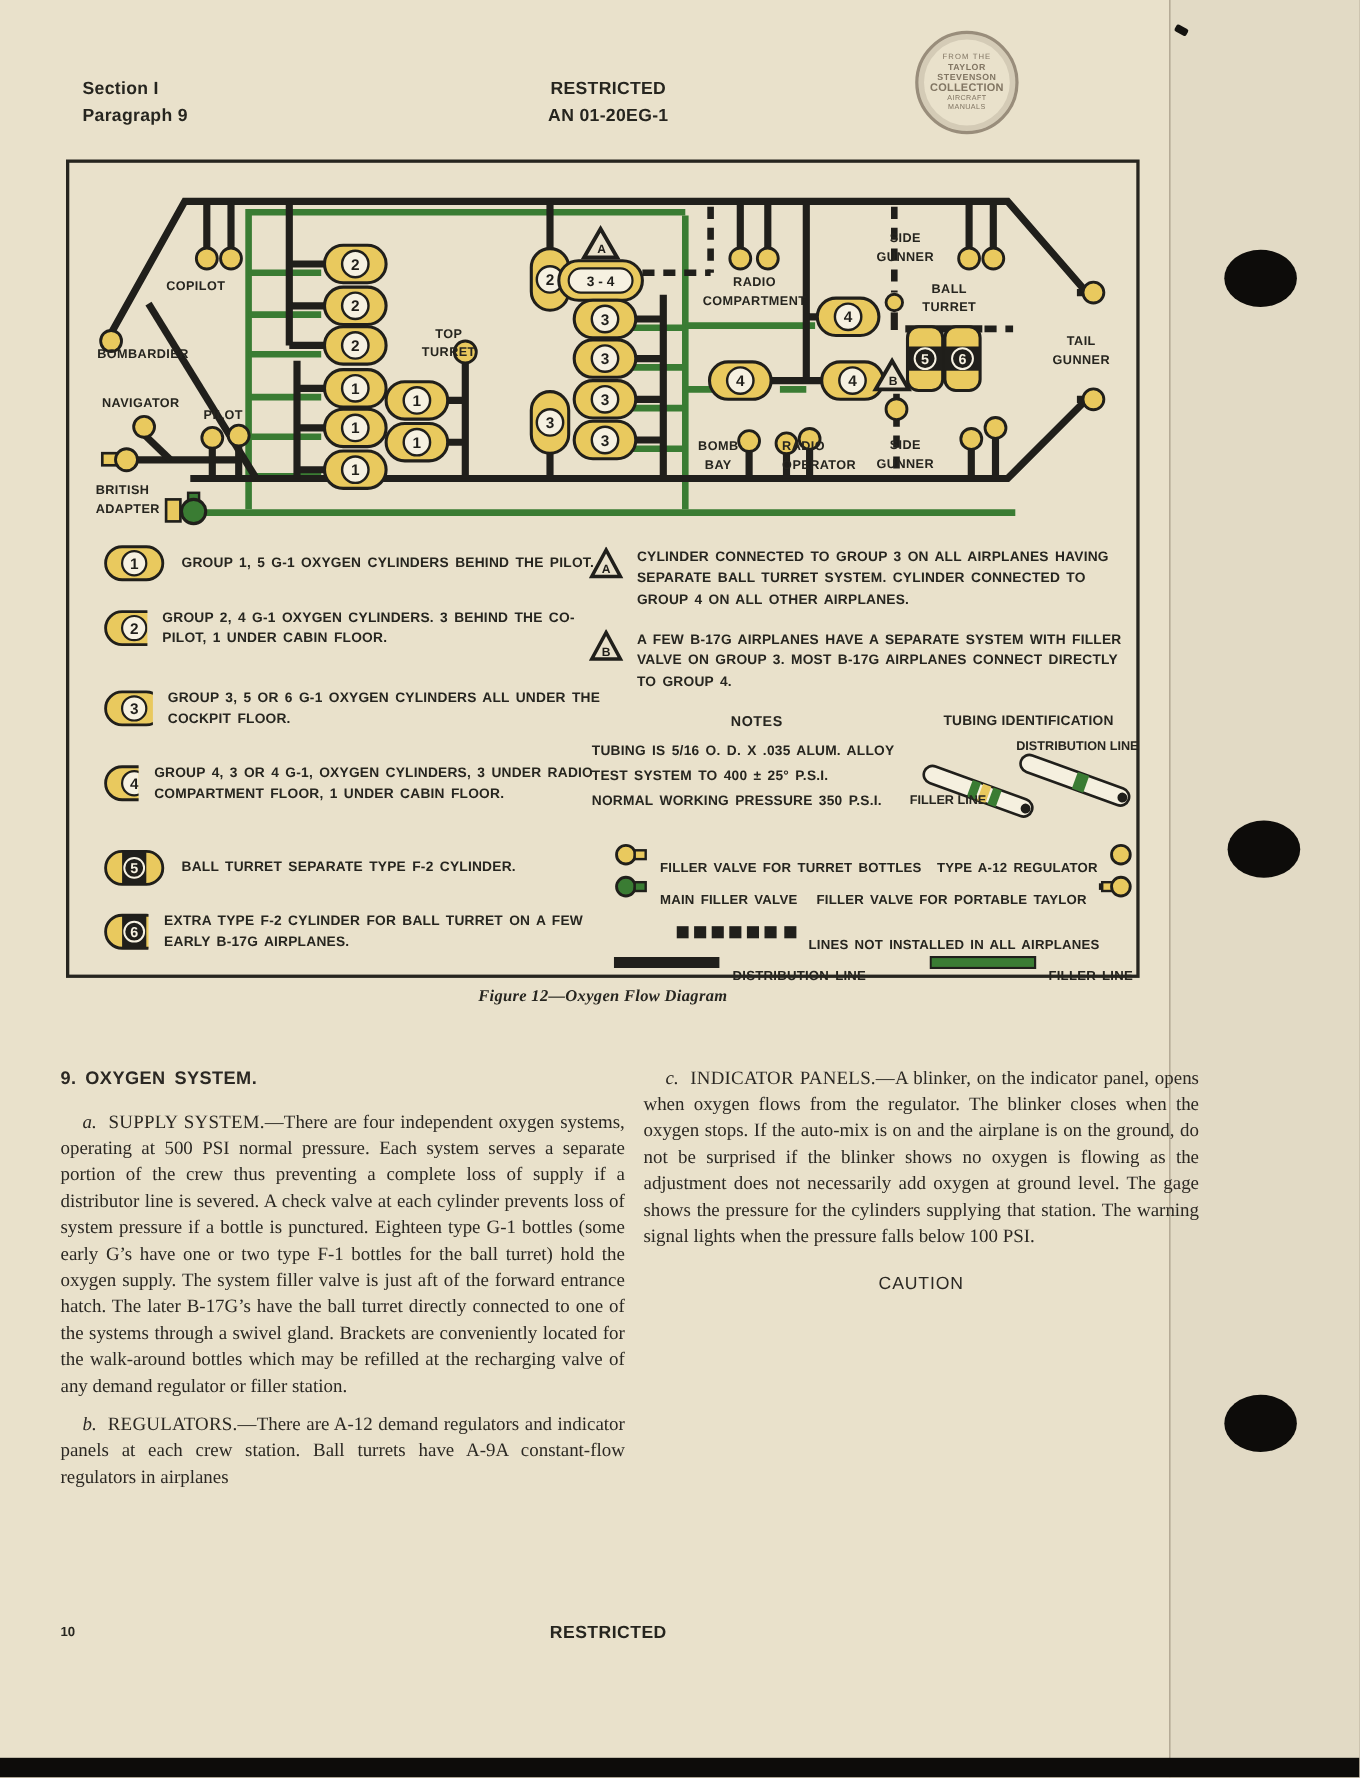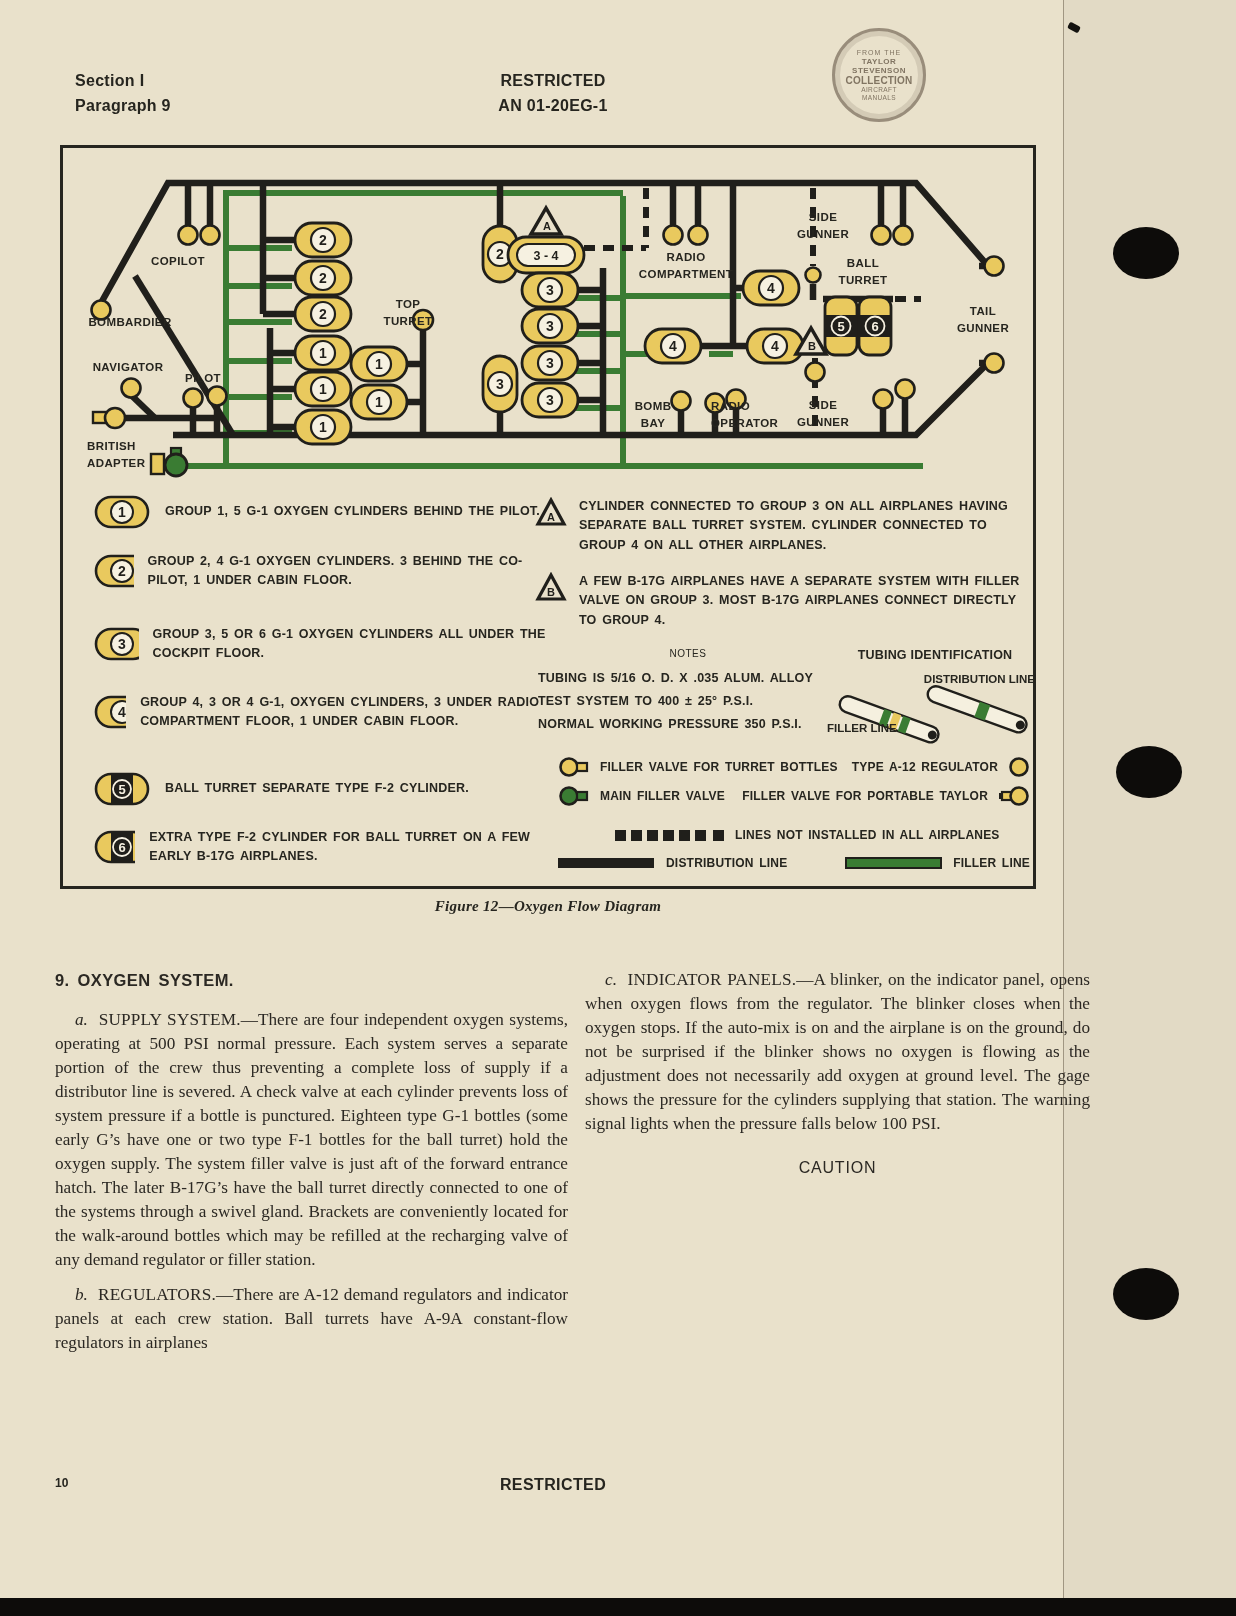--- a/index.html
+++ b/index.html
@@ -39,29 +39,29 @@
 
   .cnum{font:bold 14px "Liberation Sans",sans-serif;text-anchor:middle;fill:#201f1b;}
   .cnum34{font:bold 12.5px "Liberation Sans",sans-serif;text-anchor:middle;fill:#201f1b;}
   .bnum{font:bold 13px "Liberation Sans",sans-serif;text-anchor:middle;fill:#f6f1e1;}
   .tletter{font:bold 11px "Liberation Sans",sans-serif;text-anchor:middle;fill:#201f1b;}
 
   .legend-row{position:absolute;left:30px;width:460px;display:flex;align-items:center;gap:14px;}
   .legend-text{font-weight:bold;font-size:12.5px;letter-spacing:.2px;word-spacing:2px;line-height:1.55;color:#26251f;}
   .note-row{position:absolute;left:472px;width:494px;display:flex;align-items:flex-start;gap:12px;}
   .notes-block{position:absolute;left:475px;top:500px;width:300px;}
-  .notes-title{text-align:center;font-weight:normal;font-size:10px;letter-spacing:.5px;margin-bottom:8px;}
+  .notes-title{text-align:center;font-weight:bold;font-size:13px;letter-spacing:.5px;margin-bottom:8px;}
   .notes-line{font-weight:bold;font-size:12.5px;letter-spacing:.2px;word-spacing:2px;line-height:23px;}
   .tubing-block{position:absolute;left:772px;top:500px;width:200px;}
   .tubing-title{text-align:center;font-weight:bold;font-size:12.5px;letter-spacing:.2px;}
   .tubing-dist{position:absolute;right:0;top:25px;font-weight:bold;font-size:11.5px;}
   .tubing-fill{position:absolute;left:-8px;top:74px;font-weight:bold;font-size:11.5px;}
   .vrow{position:absolute;left:495px;width:472px;display:flex;justify-content:space-between;align-items:center;}
   .vcell{display:flex;align-items:center;gap:10px;}
-  .vrow .legend-text{font-size:12px;}
+  .vrow .legend-text{font-size:12px;margin-top:24px;}
 
   .fig-caption{position:absolute;left:60px;top:898px;width:976px;text-align:center;
       font-family:"Liberation Serif",serif;font-weight:bold;font-style:italic;font-size:15px;letter-spacing:.3px;color:#26251f;}
 
   
   .col{position:absolute;top:968px;font-family:"Liberation Serif",serif;font-size:17.2px;
        line-height:24px;text-align:justify;color:#2b2823;}
   .col-left{left:55px;width:513px;}
   .col-right{left:585px;width:505px;}
   .sec-head{font-family:"Liberation Sans",sans-serif;font-weight:bold;font-size:16.5px;

